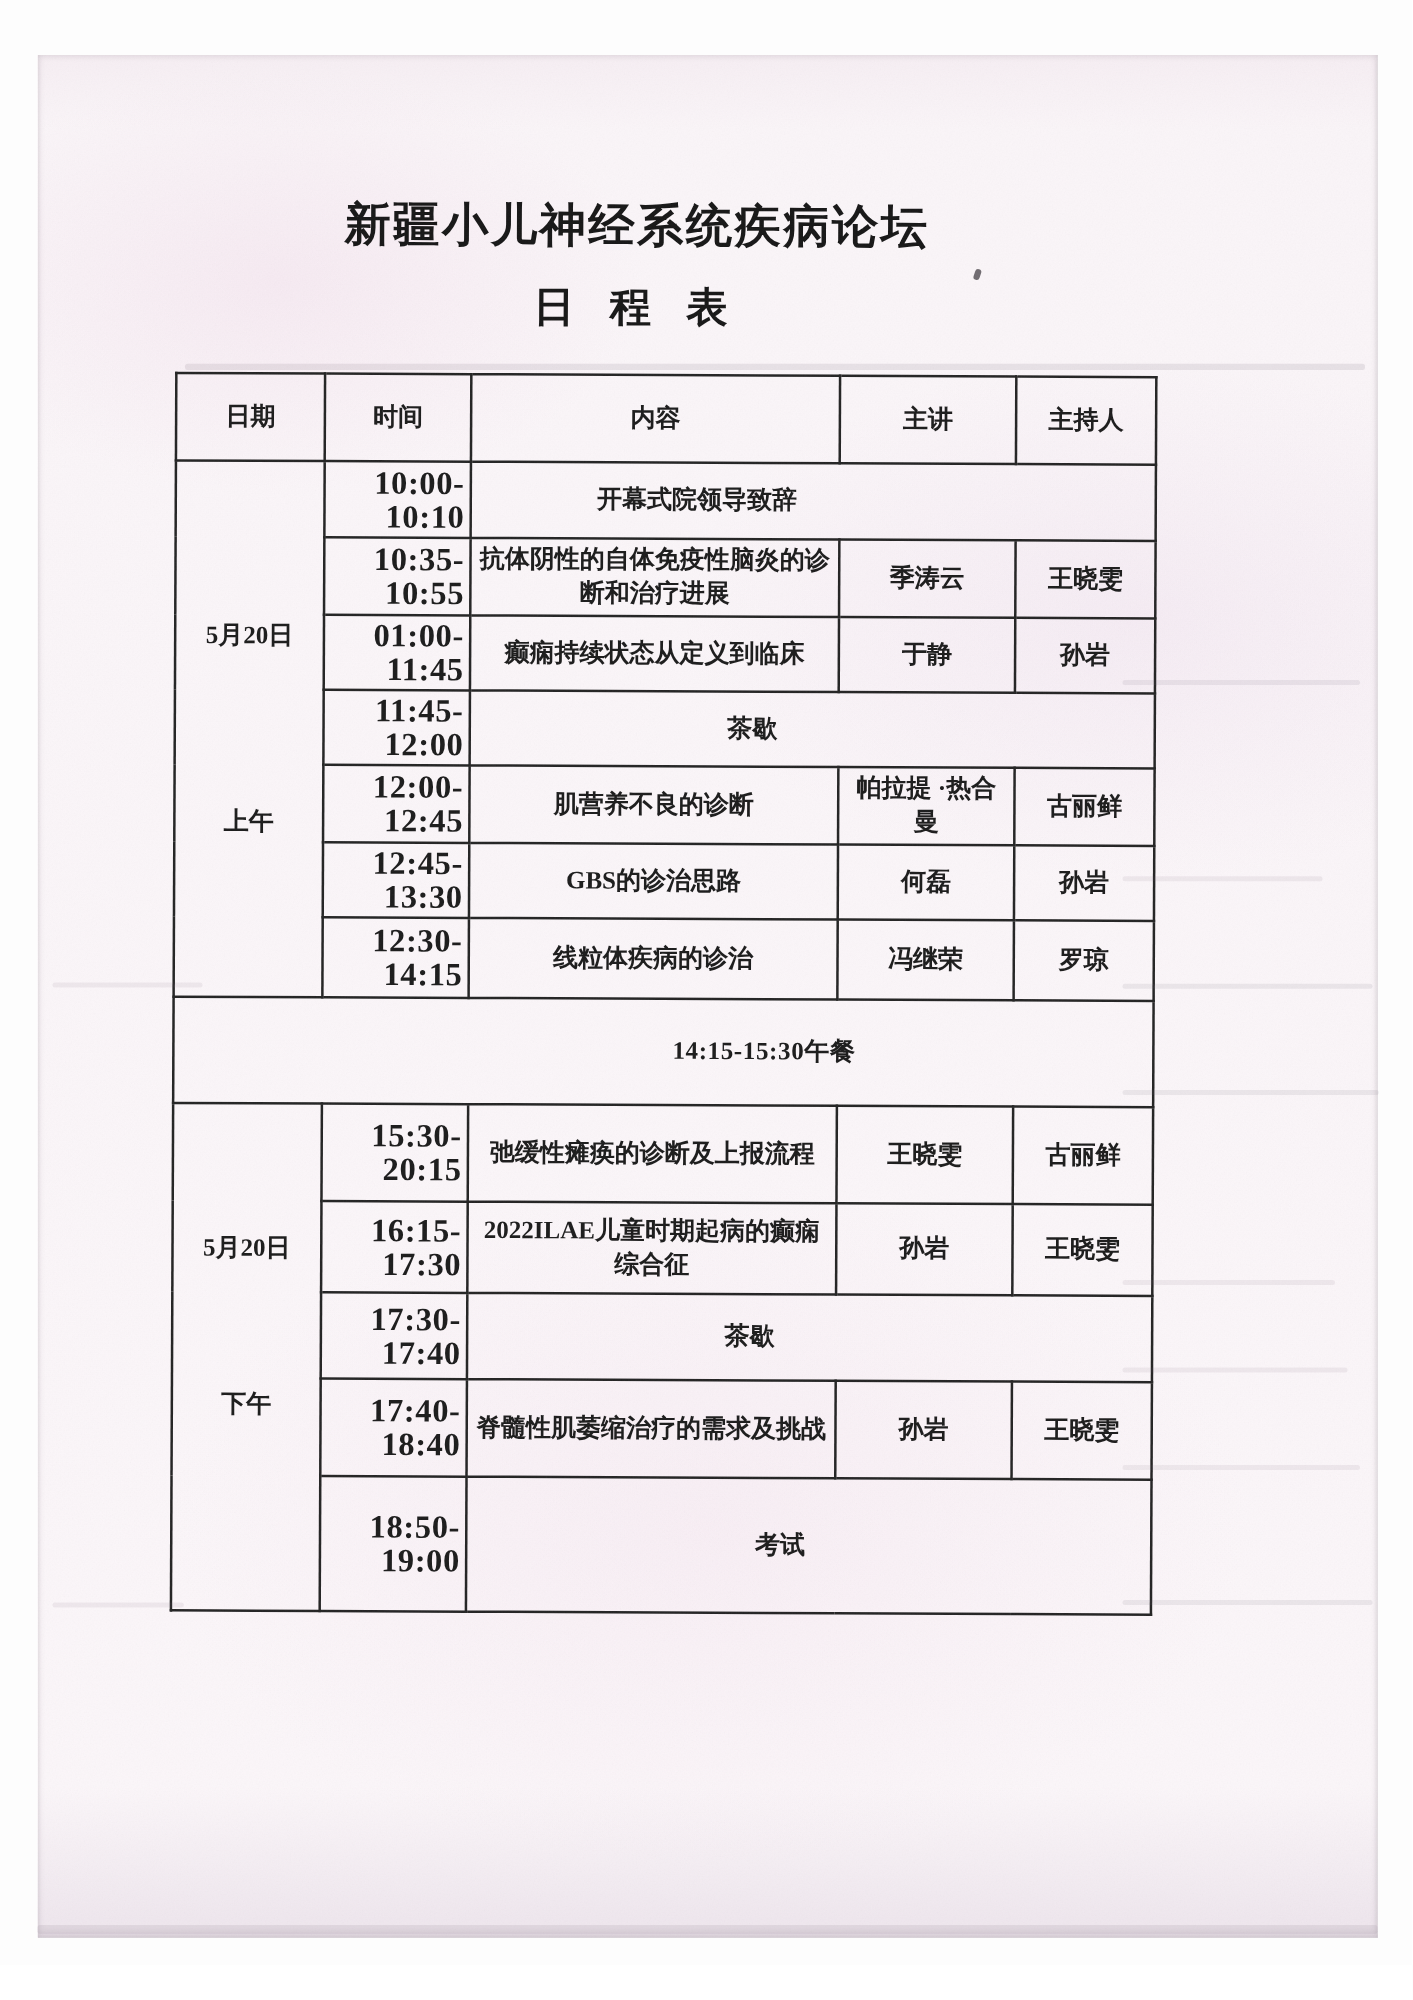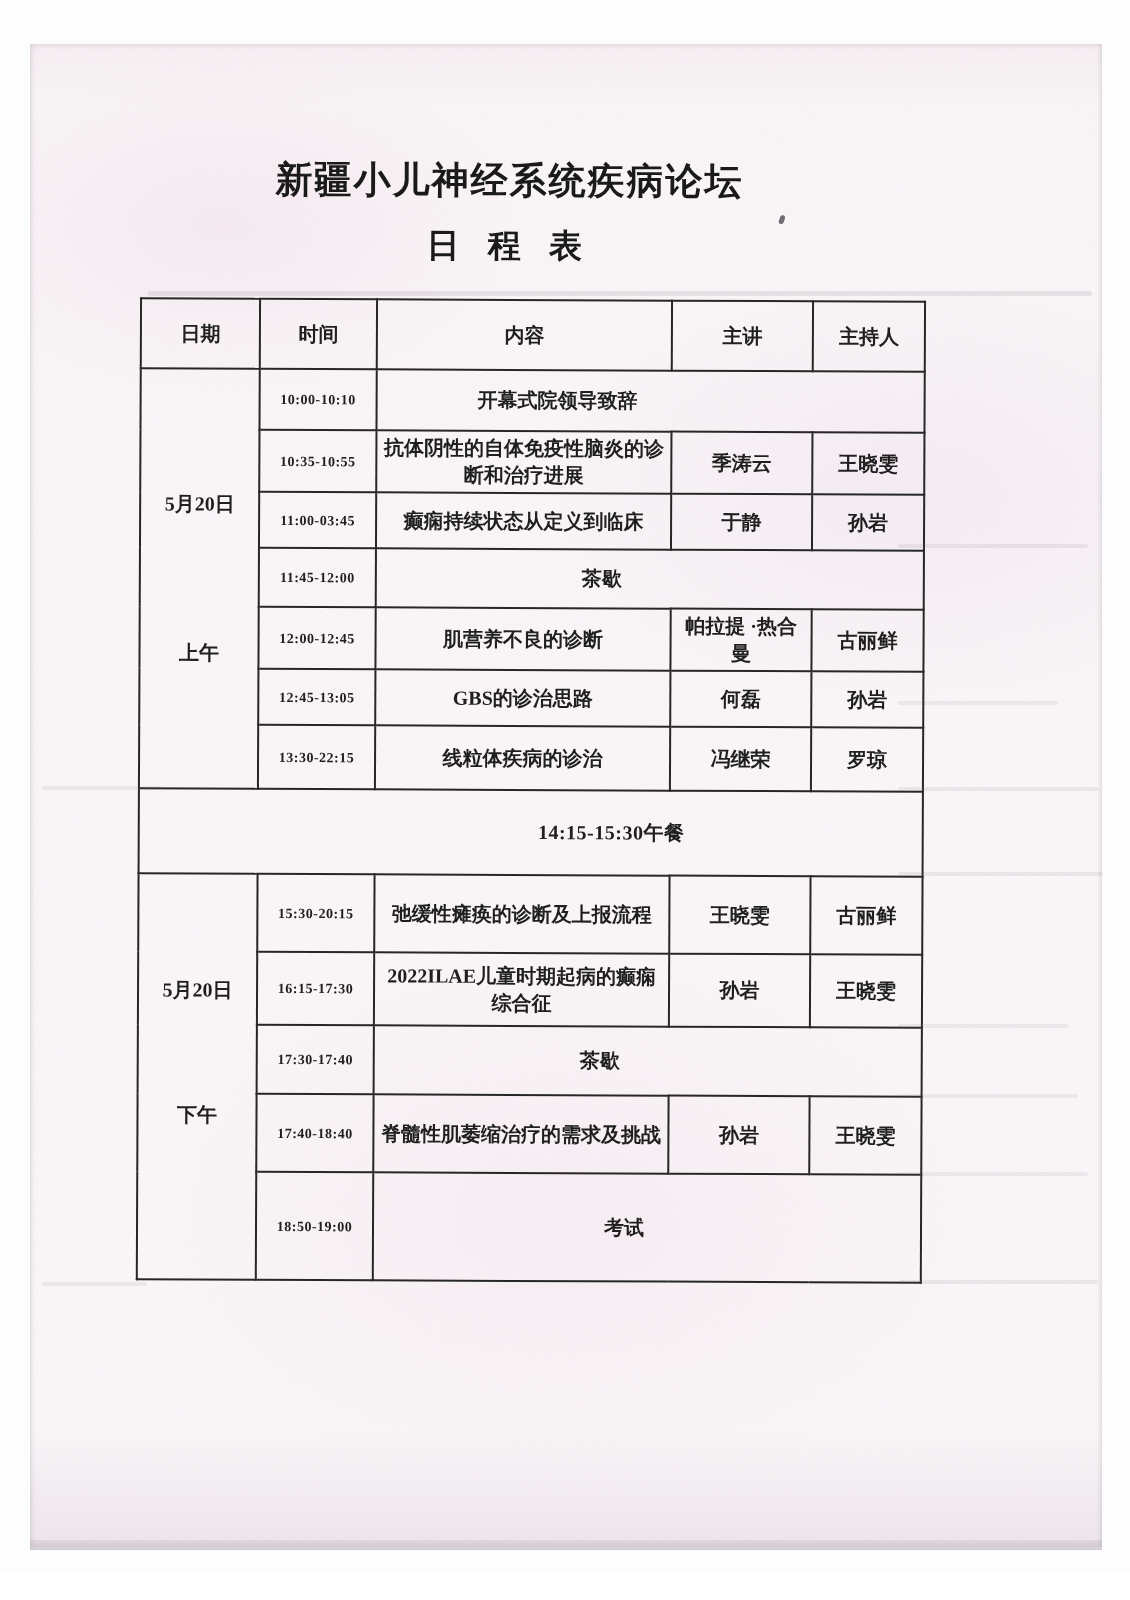--- a/index.html
+++ b/index.html
@@ -62,21 +62,21 @@
   tr.h4  { height:62px; }
   tr.h5  { height:56px; }
   tr.h6  { height:64px; }
   tr.hL  { height:85px; }
   tr.h7  { height:78px; }
   tr.h8  { height:73px; }
   tr.h9  { height:69px; }
   tr.h10 { height:78px; }
   tr.h11 { height:108px; }
 
-  td.time-cell { font-size:14px; letter-spacing:0.5px; }
+  td.time-cell { font-size:26px; letter-spacing:0.5px;text-align:right; }
 
   td.date-cell > .date-stack {
     display:flex; flex-direction:column; align-items:center; justify-content:center;
   }
   td.date-cell.morning > .date-stack   { gap:122px; }
   td.date-cell.afternoon > .date-stack { gap:98px; transform:translateY(-24px); }
 
   td.span-open  { padding-right:190px; }
   td.span-tea   { padding-right:100px; }
   td.span-exam  { padding-right:50px; }
@@ -124,43 +124,43 @@
             <td class="time-cell">10:00-10:10</td>
             <td colspan="3" class="span-open">开幕式院领导致辞</td>
           </tr>
           <tr class="h1">
             <td class="time-cell">10:35-10:55</td>
             <td>抗体阴性的自体免疫性脑炎的诊断和治疗进展</td>
             <td>季涛云</td>
             <td>王晓雯</td>
           </tr>
           <tr class="h2">
-            <td class="time-cell">11:00-03:45</td>
+            <td class="time-cell">01:00-11:45</td>
             <td>癫痫持续状态从定义到临床</td>
             <td>于静</td>
             <td>孙岩</td>
           </tr>
           <tr class="h3">
             <td class="time-cell">11:45-12:00</td>
             <td colspan="3" class="span-tea">茶歇</td>
           </tr>
           <tr class="h4">
             <td class="time-cell">12:00-12:45</td>
             <td>肌营养不良的诊断</td>
             <td>帕拉提 ·热合曼</td>
             <td>古丽鲜</td>
           </tr>
           <tr class="h5">
-            <td class="time-cell">12:45-13:05</td>
+            <td class="time-cell">12:45-13:30</td>
             <td>GBS的诊治思路</td>
             <td>何磊</td>
             <td>孙岩</td>
           </tr>
           <tr class="h6">
-            <td class="time-cell">13:30-22:15</td>
+            <td class="time-cell">12:30-14:15</td>
             <td>线粒体疾病的诊治</td>
             <td>冯继荣</td>
             <td>罗琼</td>
           </tr>
 
           <tr class="hL">
             <td colspan="5" class="lunch-cell">14:15-15:30午餐</td>
           </tr>
 
           <tr class="h7">

